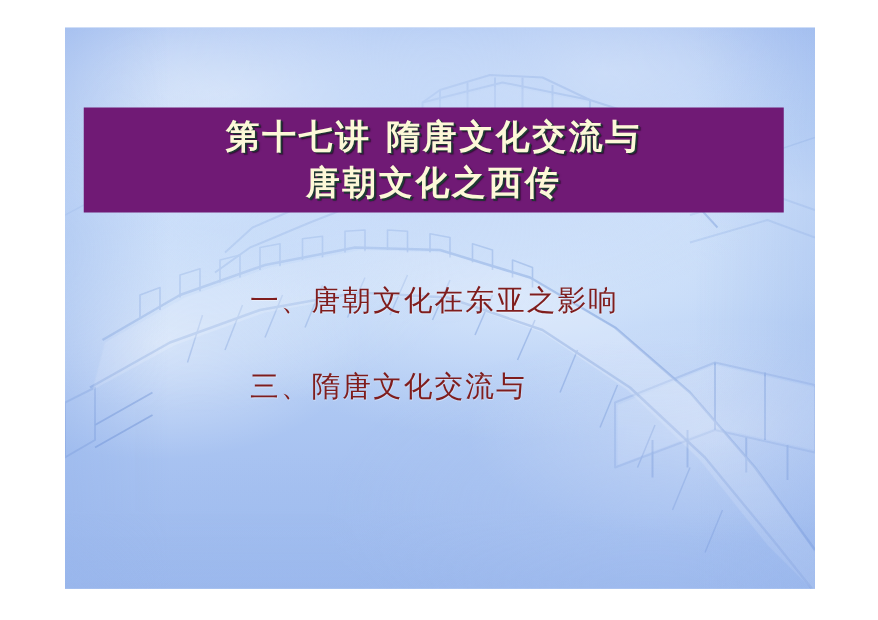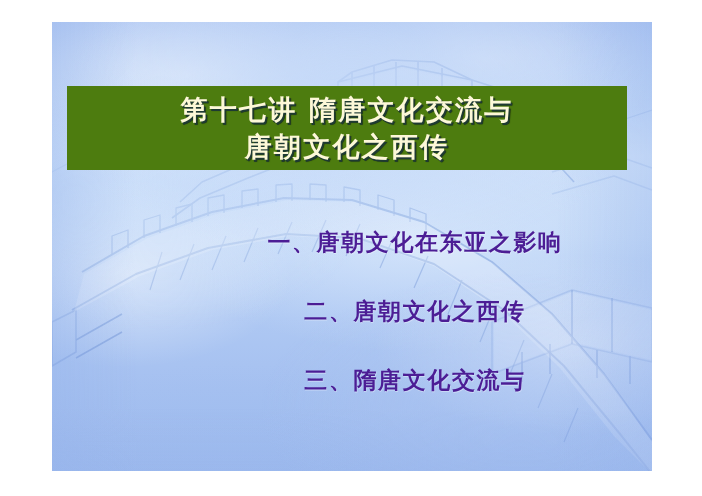--- a/index.html
+++ b/index.html
@@ -92,21 +92,21 @@
     pointer-events: none;
   }
 
   
   #title-banner {
     position: absolute;
     left: 15px;
     top: 64px;
     width: 560px;
     height: 84px;
-    background: #4d7c0f;
+    background: #701a75;
     display: flex;
     flex-direction: column;
     align-items: center;
     justify-content: center;
   }
   .title-line {
     color: #fdf8d8;
     font-family: "DejaVu Serif", "Liberation Serif", serif;
     font-weight: 700;
     font-size: 27px;
@@ -119,30 +119,29 @@
   }
 
   
   #body-list {
     position: absolute;
     left: 148px;
     top: 208px;
     width: 430px;
   }
   .bullet-line {
-    color: #4c1d95;
+    color: #7f1d1d;
     font-family: "DejaVu Serif", "Liberation Serif", serif;
-    font-weight: 700;
+    font-weight: 400;
     font-size: 23px;
     letter-spacing: 1.6px;
     line-height: 1;
     white-space: nowrap;
     margin-bottom: 46px;
     text-shadow: 0.5px 0.5px 0 rgba(255,255,255,.35);
-    text-align: center;
   }
   .bullet-line:last-child { margin-bottom: 0; }
 </style>
 </head>
 <body>
 
 <div id="page">
 
   <div id="slide">
 
@@ -221,18 +220,17 @@
     <div class="bg-soften"></div>
     <div class="bg-vign"></div>
 
     <div id="title-banner">
       <div class="title-line">第十七讲 隋唐文化交流与</div>
       <div class="title-line">唐朝文化之西传</div>
     </div>
 
     <div id="body-list">
       <div class="bullet-line">一、唐朝文化在东亚之影响</div>
-      <div class="bullet-line">二、唐朝文化之西传</div>
       <div class="bullet-line">三、隋唐文化交流与</div>
     </div>
 
   </div>
 </div>
 
 </body></html>

